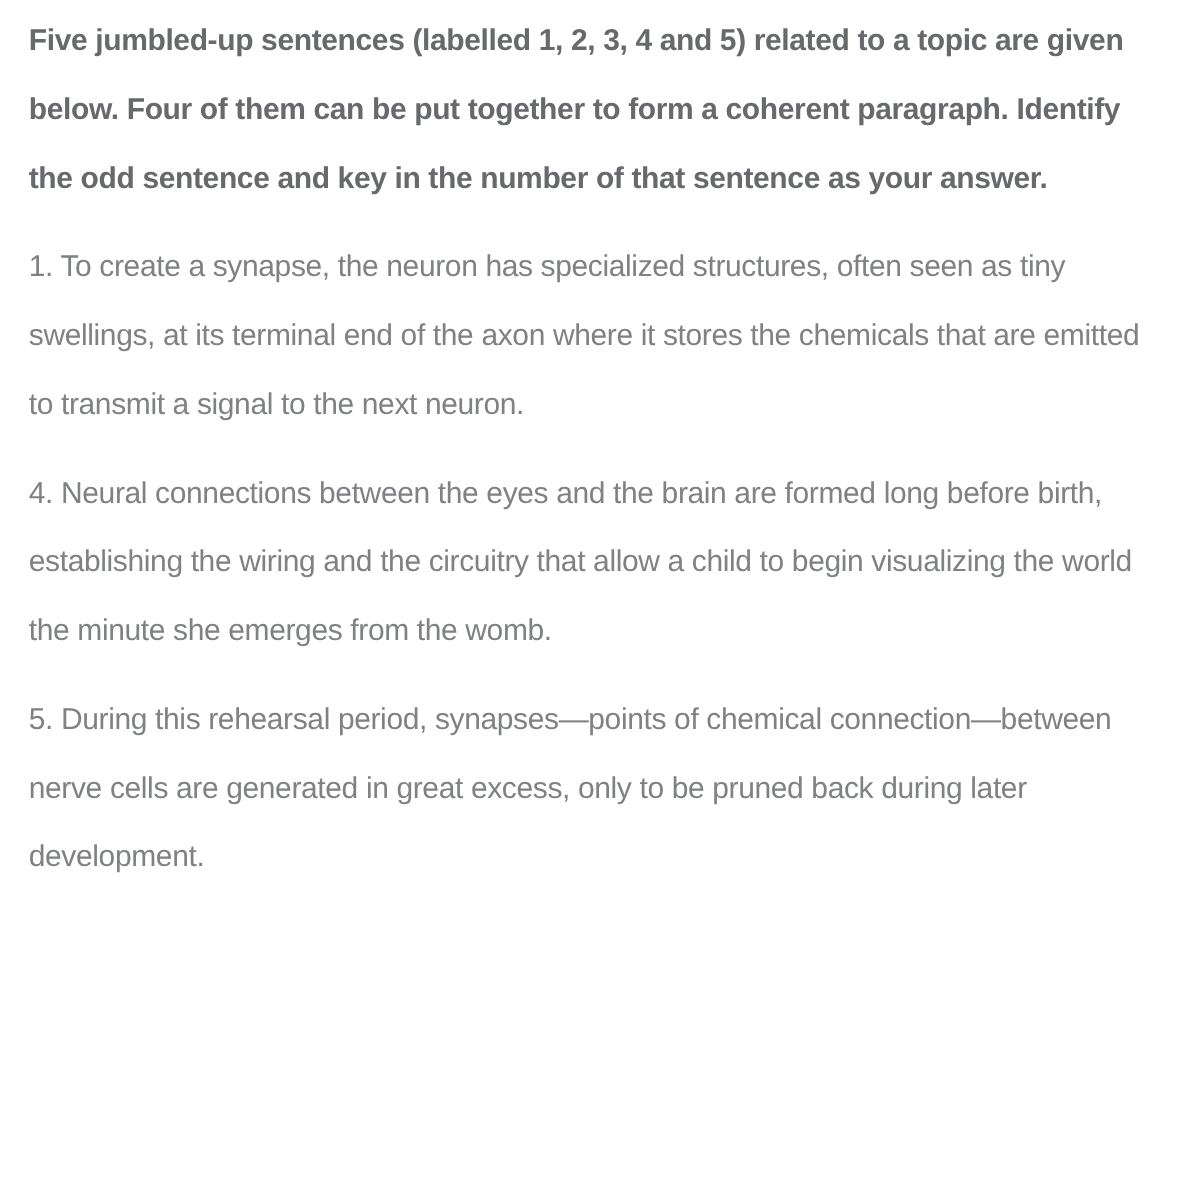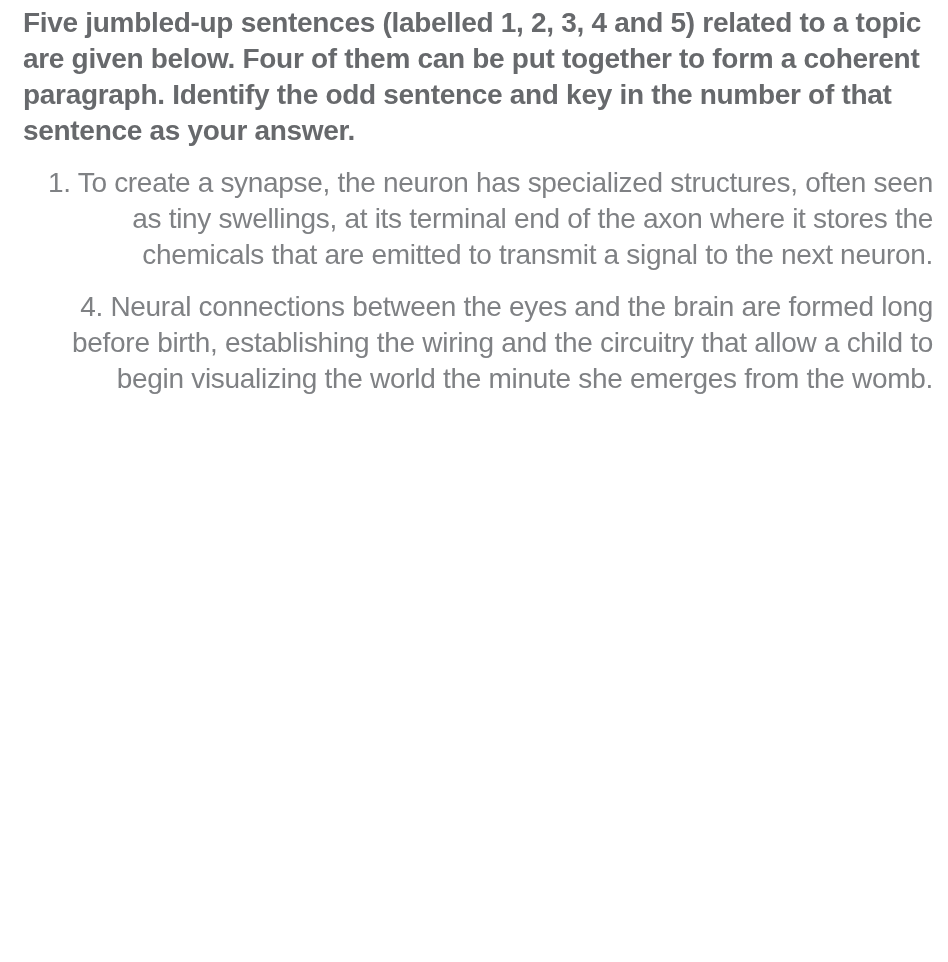--- a/index.html
+++ b/index.html
@@ -9,32 +9,31 @@
     font-family: "Liberation Sans", "DejaVu Sans", sans-serif;
   }
   .question-container {
     box-sizing: content-box;
     width: 910px;
     padding: 5px 15px 40px 23px;
     min-height: 917px;
   }
   .para {
     margin: 0 0 16px 0;
-    font-size: 28px;
-    line-height: 36px;
+    font-size: 24px;
+    line-height: 55px;
     letter-spacing: -0.3px;
   }
   .instruction {
     font-weight: bold;
     color: #67696c;
   }
   .sentence {
     font-weight: normal;
     color: #7f8184;
-    text-align: right;
   }
   .sentence-number {
     display: inline;
   }
   .sentence-text {
     display: inline;
   }
 </style>
 </head>
 <body>
@@ -48,14 +47,18 @@
     <span class="sentence-text">To create a synapse, the neuron has specialized structures, often seen as tiny swellings, at its terminal end of the axon where it stores the chemicals that are emitted to transmit a signal to the next neuron.</span>
   </p>
 
 
 
   <p class="para sentence">
     <span class="sentence-number">4.</span>
     <span class="sentence-text">Neural connections between the eyes and the brain are formed long before birth, establishing the wiring and the circuitry that allow a child to begin visualizing the world the minute she emerges from the womb.</span>
   </p>
 
+  <p class="para sentence">
+    <span class="sentence-number">5.</span>
+    <span class="sentence-text">During this rehearsal period, synapses—points of chemical connection—between nerve cells are generated in great excess, only to be pruned back during later development.</span>
+  </p>
 
 </div>
 
 </body></html>

